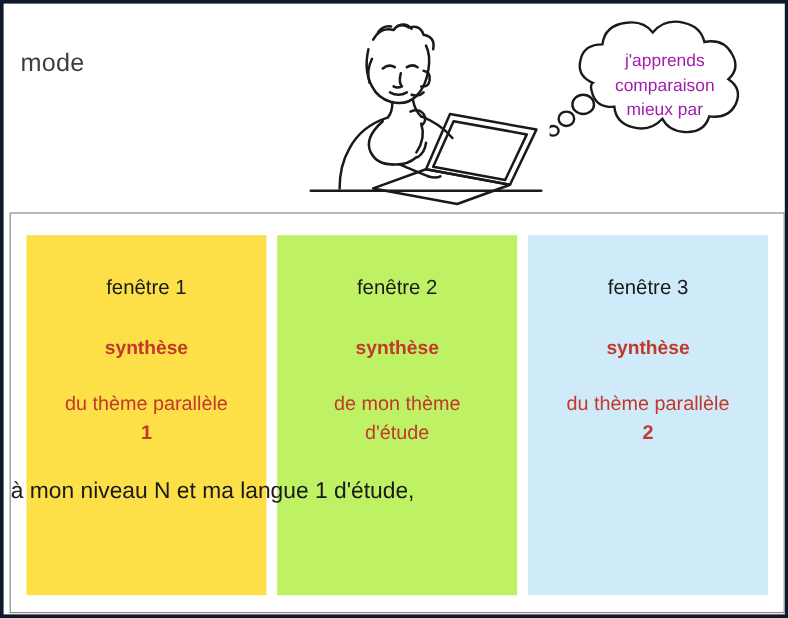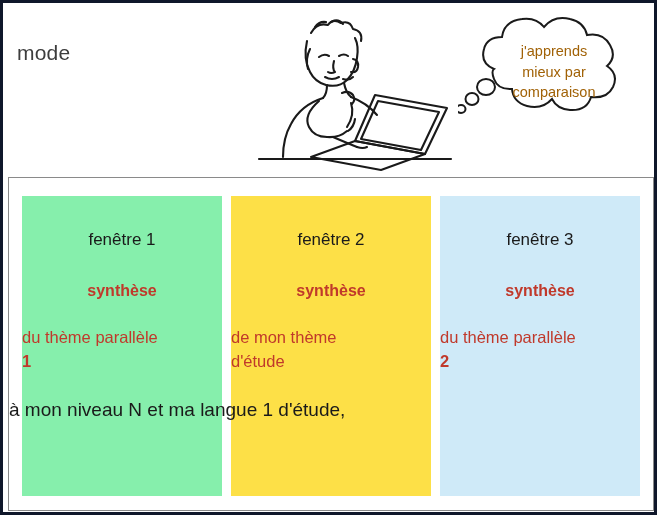--- a/index.html
+++ b/index.html
@@ -58,21 +58,21 @@
     height: 120px;
   }
   .bubble svg { display: block; }
   .bubble-text {
     position: absolute;
     left: 0;
     top: 30px;
     width: 192px;
     text-align: center;
     font-size: 14.5px;
-    color: #a16207;
+    color: #a21caf;
     line-height: 1.42;
   }
 
   
   .person {
     position: absolute;
     left: 212px;
     top: 6px;
     width: 250px;
     height: 168px;
@@ -97,22 +97,22 @@
     width: 620px;
     height: 300px;
     display: flex;
     gap: 9px;
   }
   .col {
     width: 200px;
     height: 300px;
     position: relative;
   }
-  .col-1 { background: #86efac; }
-  .col-2 { background: #fde047; }
+  .col-1 { background: #fde047; }
+  .col-2 { background: #bef264; }
   .col-3 { background: #cfeaf8; }
 
   .col-head {
     position: absolute;
     top: 34px;
     left: 0;
     width: 100%;
     text-align: center;
     font-size: 17px;
     color: #1a1a1a;
@@ -125,20 +125,21 @@
     text-align: center;
     font-size: 16px;
     font-weight: bold;
     color: #c0392b;
   }
   .col-sub {
     position: absolute;
     top: 130px;
     left: 0;
     width: 100%;
+    text-align: center;
     font-size: 16.5px;
     color: #c0392b;
     line-height: 1.45;
   }
   .col-sub b { font-weight: bold; }
 
   .footer-note {
     position: absolute;
     left: 0;
     top: 214px;
@@ -224,22 +225,22 @@
                    q-14 -4 -15 -17
                    q-14 1 -18 -10
                    q-3 -8 0 -10 Z"></path>
           <ellipse cx="28" cy="76" rx="9" ry="8"></ellipse>
           <ellipse cx="14" cy="88" rx="6.5" ry="6"></ellipse>
           <ellipse cx="3" cy="98" rx="4.5" ry="4"></ellipse>
         </g>
       </svg>
       <div class="bubble-text">
         <div>j'apprends</div>
+        <div>comparaison</div>
         <div>mieux par</div>
-        <div>comparaison</div>
       </div>
     </div>
   </div>
 
   <div class="panel">
     <div class="columns">
 
       <div class="col col-1">
         <div class="col-head">fenêtre 1</div>
         <div class="col-synth">synthèse</div>

